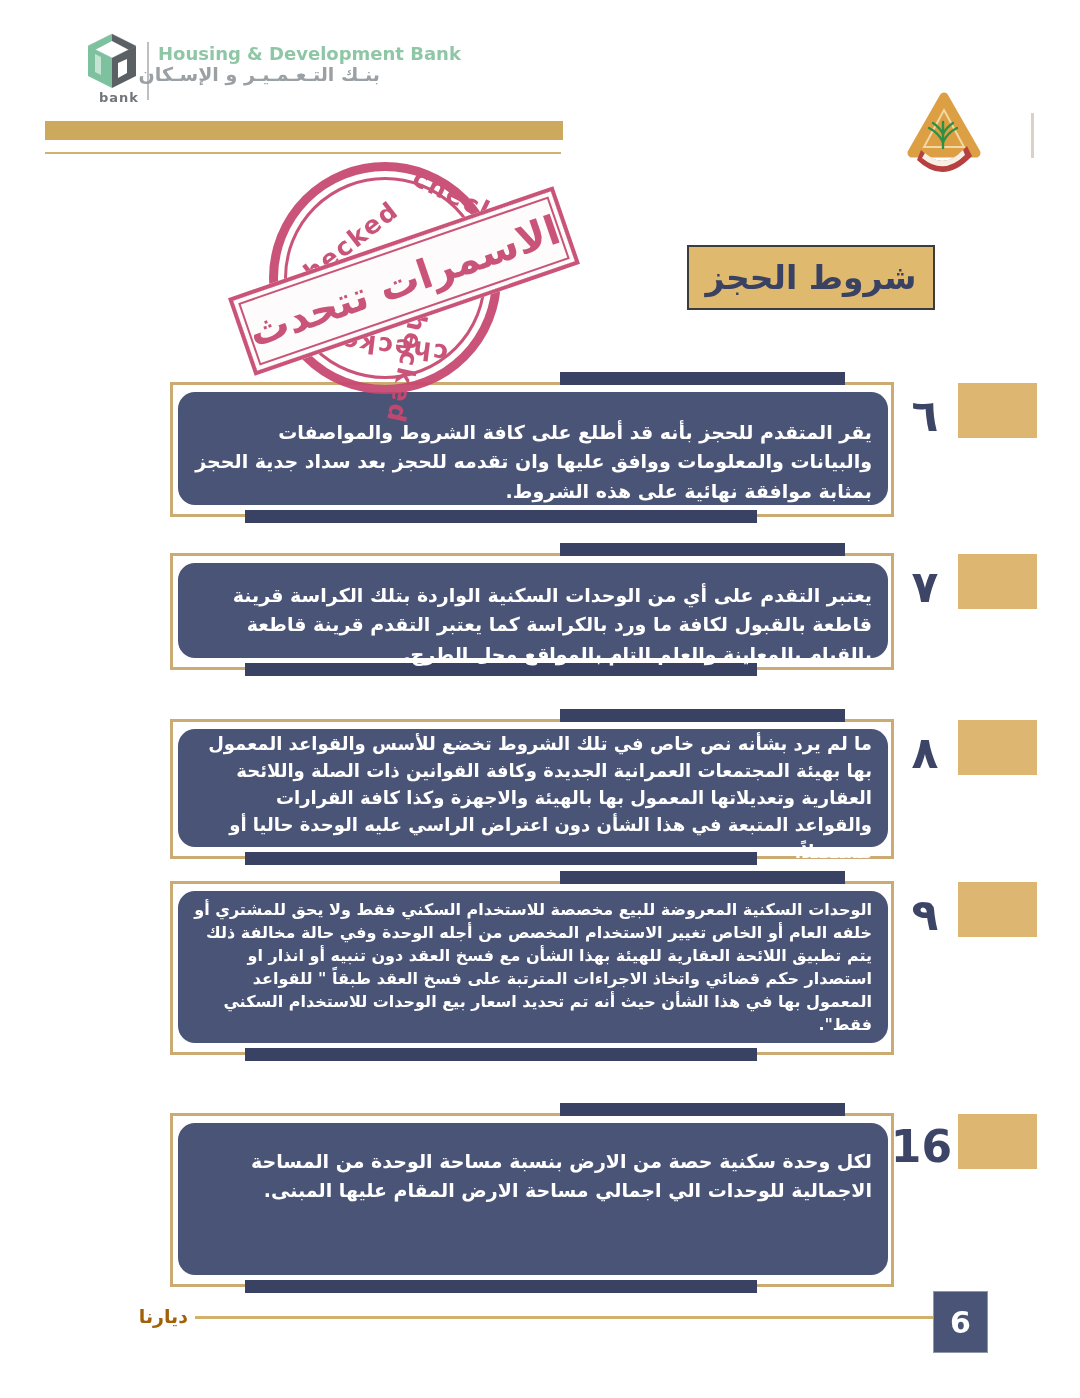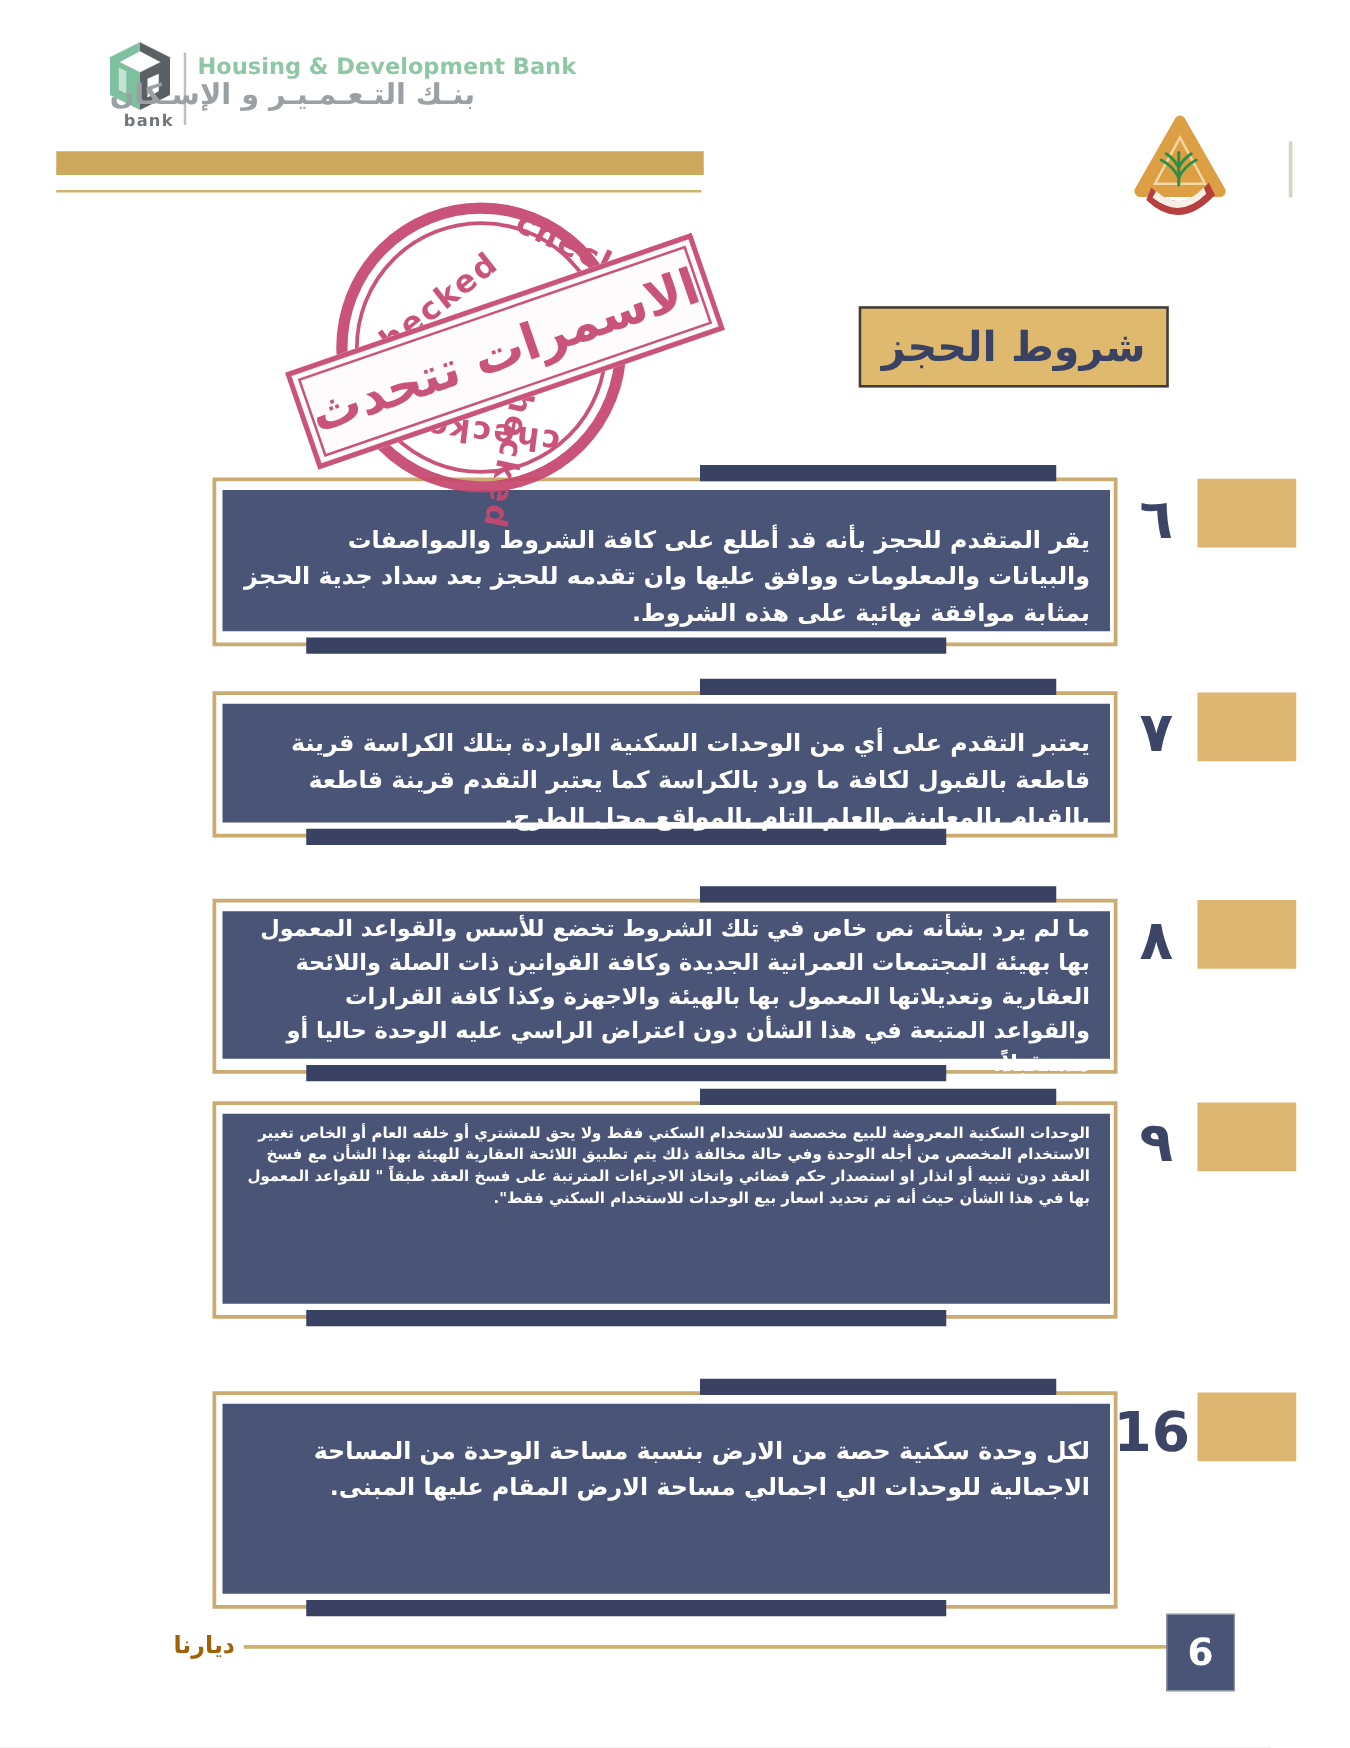--- a/index.html
+++ b/index.html
@@ -11,21 +11,21 @@
   html,body{background:#e8e8e8;}
   body{font-family:"DejaVu Sans",sans-serif;}
   .page{position:relative;width:1080px;height:1398px;margin:0 auto;background:#ffffff;overflow:hidden;}
 
   
   .hdb-logo{position:absolute;left:85px;top:26px;width:300px;height:90px;z-index:2;}
   .hdb-cube{position:absolute;left:0;top:4px;}
   .hdb-caption{position:absolute;left:0;top:64px;width:54px;text-align:right;font-size:13px;font-weight:bold;color:#70767a;letter-spacing:1px;}
   .hdb-divider{position:absolute;left:62px;top:16px;width:2px;height:58px;background:#bcc0c3;}
   .hdb-en{position:absolute;left:73px;top:17px;font-size:18px;font-weight:bold;color:var(--bank-green);white-space:nowrap;}
-  .hdb-ar{position:absolute;left:73px;top:37px;width:222px;font-size:23px;font-weight:bold;color:var(--bank-gray);direction:rtl;text-align:center;white-space:nowrap;}
+  .hdb-ar{position:absolute;left:73px;top:37px;width:222px;font-size:19px;font-weight:bold;color:var(--bank-gray);direction:rtl;text-align:center;white-space:nowrap;}
   .gold-bar{position:absolute;left:45px;top:121px;width:518px;height:19px;background:var(--gold);z-index:1;}
   .gold-thin{position:absolute;left:45px;top:152px;width:516px;height:2px;background:#cfb26b;z-index:1;}
   .nuca{position:absolute;right:180px;top:92px;text-align:right;z-index:2;}
   .nuca-ar{font-size:24px;font-weight:bold;color:var(--teal);direction:rtl;white-space:nowrap;}
   .nuca-en{font-size:19px;font-weight:bold;color:var(--green);white-space:nowrap;margin-top:3px;}
   .nuca-logo{position:absolute;left:905px;top:90px;z-index:2;}
   .edge-mark{position:absolute;left:1031px;top:113px;width:3px;height:45px;background:#d9d3c5;}
 
   
   .stamp{position:absolute;left:250px;top:158px;width:280px;height:245px;z-index:20;opacity:.93;}
@@ -49,26 +49,26 @@
   
   .row{position:absolute;left:0;width:1080px;z-index:10;}
   .b1{top:370px;--h:113px;}
   .b2{top:541px;--h:95px;}
   .b3{top:707px;--h:118px;}
   .b4{top:869px;--h:152px;}
   .b5{top:1101px;--h:152px;}
   .gold-frame{position:absolute;left:170px;top:12px;width:724px;height:calc(var(--h) + 22px);border:3px solid var(--gold-outline);}
   .bar-top{position:absolute;left:560px;top:2px;width:285px;height:13px;background:var(--navy-dark);}
   .bar-bottom{position:absolute;left:245px;top:calc(27px + var(--h));width:512px;height:13px;background:var(--navy-dark);}
-  .navy-box{position:absolute;left:178px;top:22px;width:710px;height:var(--h);background:var(--navy);}
+  .navy-box{position:absolute;left:178px;top:22px;width:710px;height:var(--h);background:var(--navy);border-radius:17px;}
   .navy-box p{color:#ffffff;font-weight:bold;direction:rtl;text-align:right;padding:0 16px;line-height:1.55;font-size:19px;}
   .b1 .navy-box p{padding-top:26px;}
   .b2 .navy-box p{padding-top:18px;}
   .b3 .navy-box p{padding-top:1px;font-size:18px;line-height:1.5;}
-  .b4 .navy-box p{padding-top:7px;font-size:12px;line-height:1.44;}
+  .b4 .navy-box p{padding-top:7px;font-size:16px;line-height:1.44;}
   .b5 .navy-box p{padding-top:24px;padding-left:48px;}
   .item-number{position:absolute;left:898px;top:22px;width:54px;text-align:center;color:#3d4566;font-size:44px;font-weight:bold;line-height:1.1;direction:rtl;}
   .gold-square{position:absolute;left:958px;top:13px;width:79px;height:55px;background:var(--gold-light);}
 
   
   .footer-line{position:absolute;left:195px;top:1316px;width:742px;height:3px;background:#d2b26a;}
   .footer-brand{position:absolute;left:98px;top:1305px;width:90px;text-align:right;color:#a16207;font-size:19px;font-weight:bold;direction:rtl;}
   .page-num{position:absolute;left:933px;top:1291px;width:55px;height:62px;background:var(--navy);border:1px solid #9097a8;
     display:flex;align-items:center;justify-content:center;color:#fff;font-size:30px;font-weight:bold;}
 </style>

